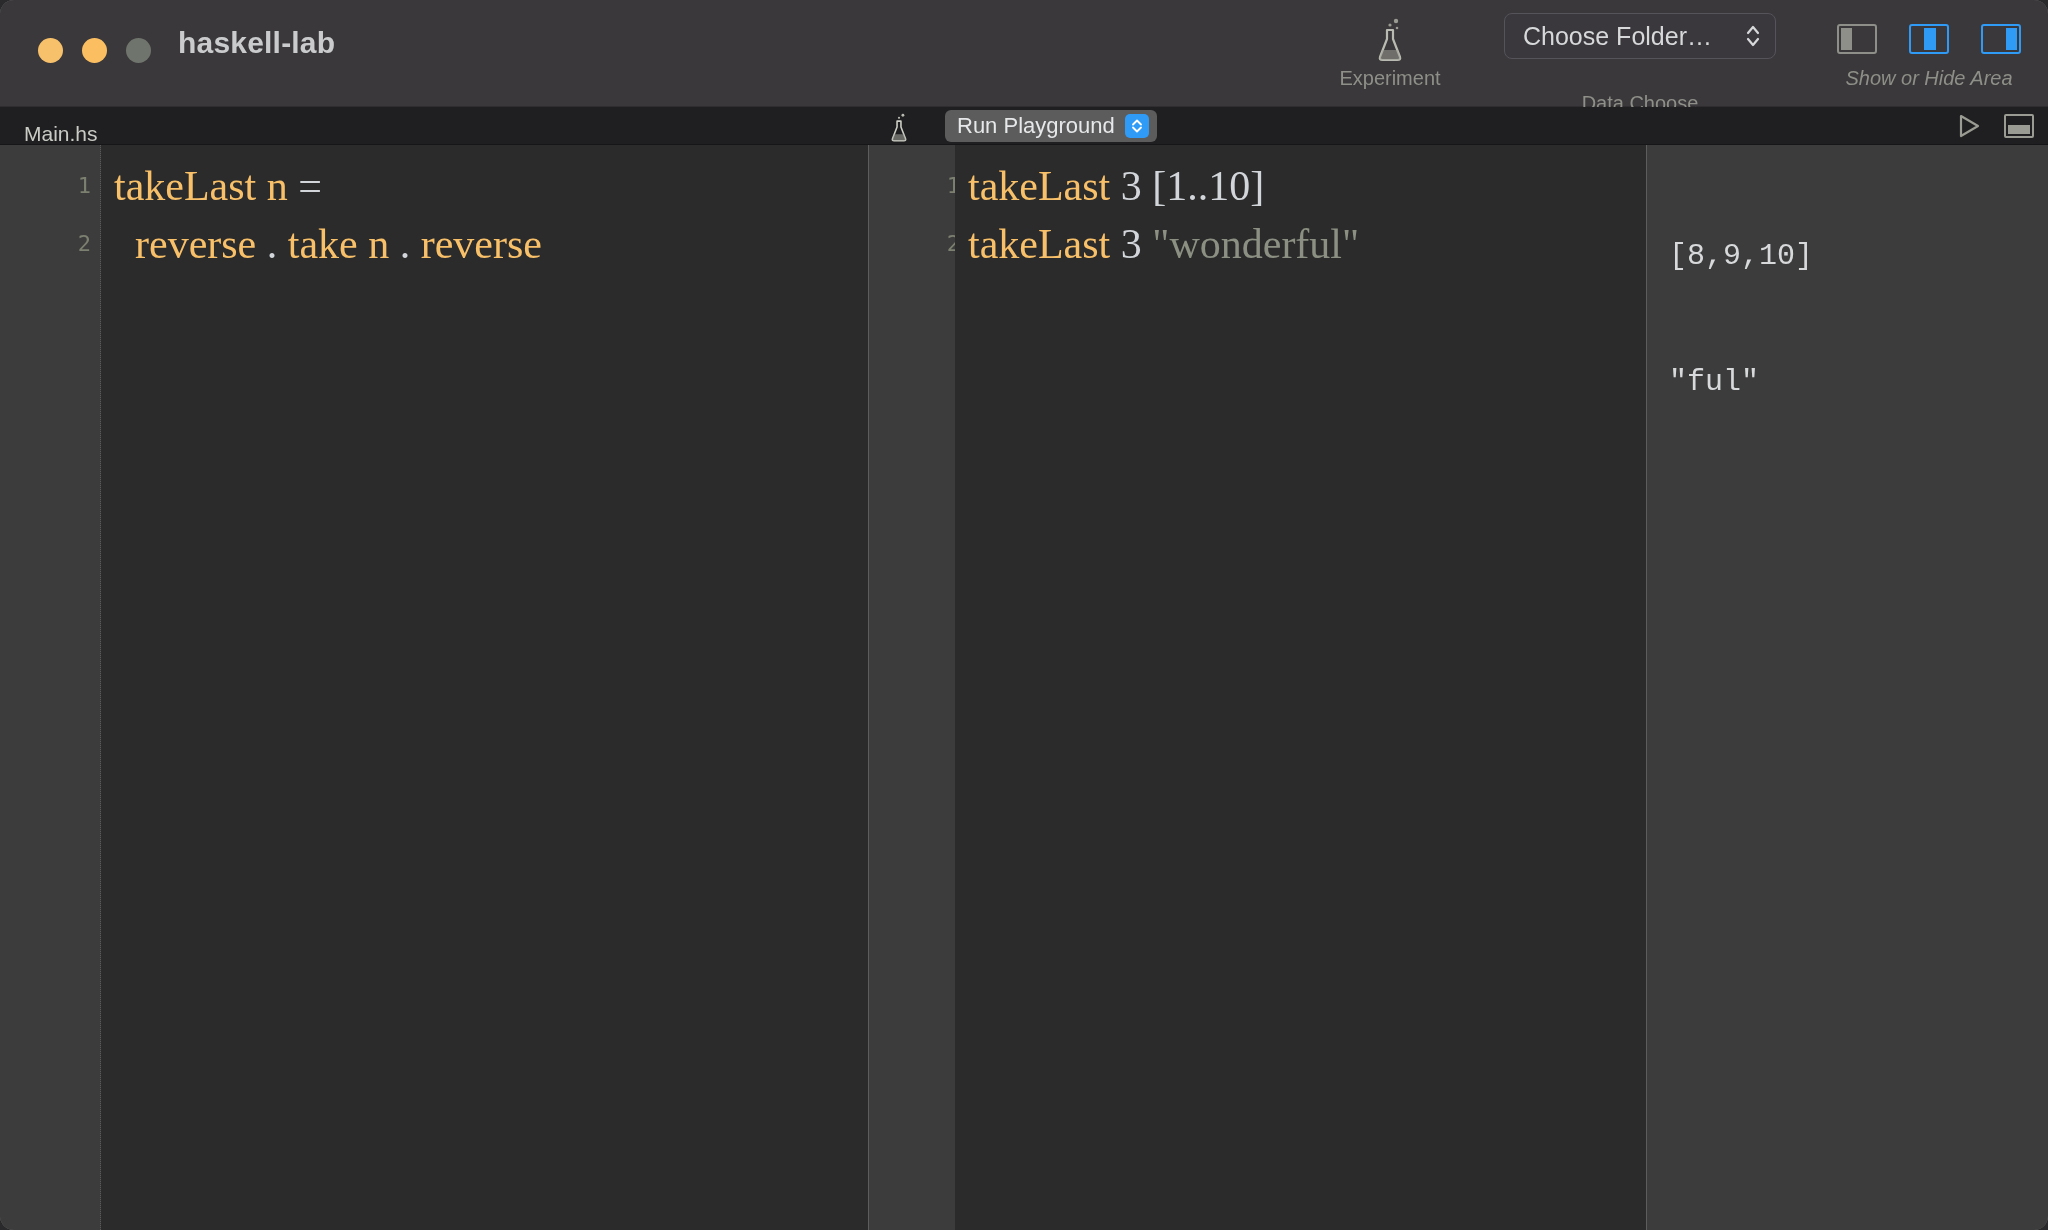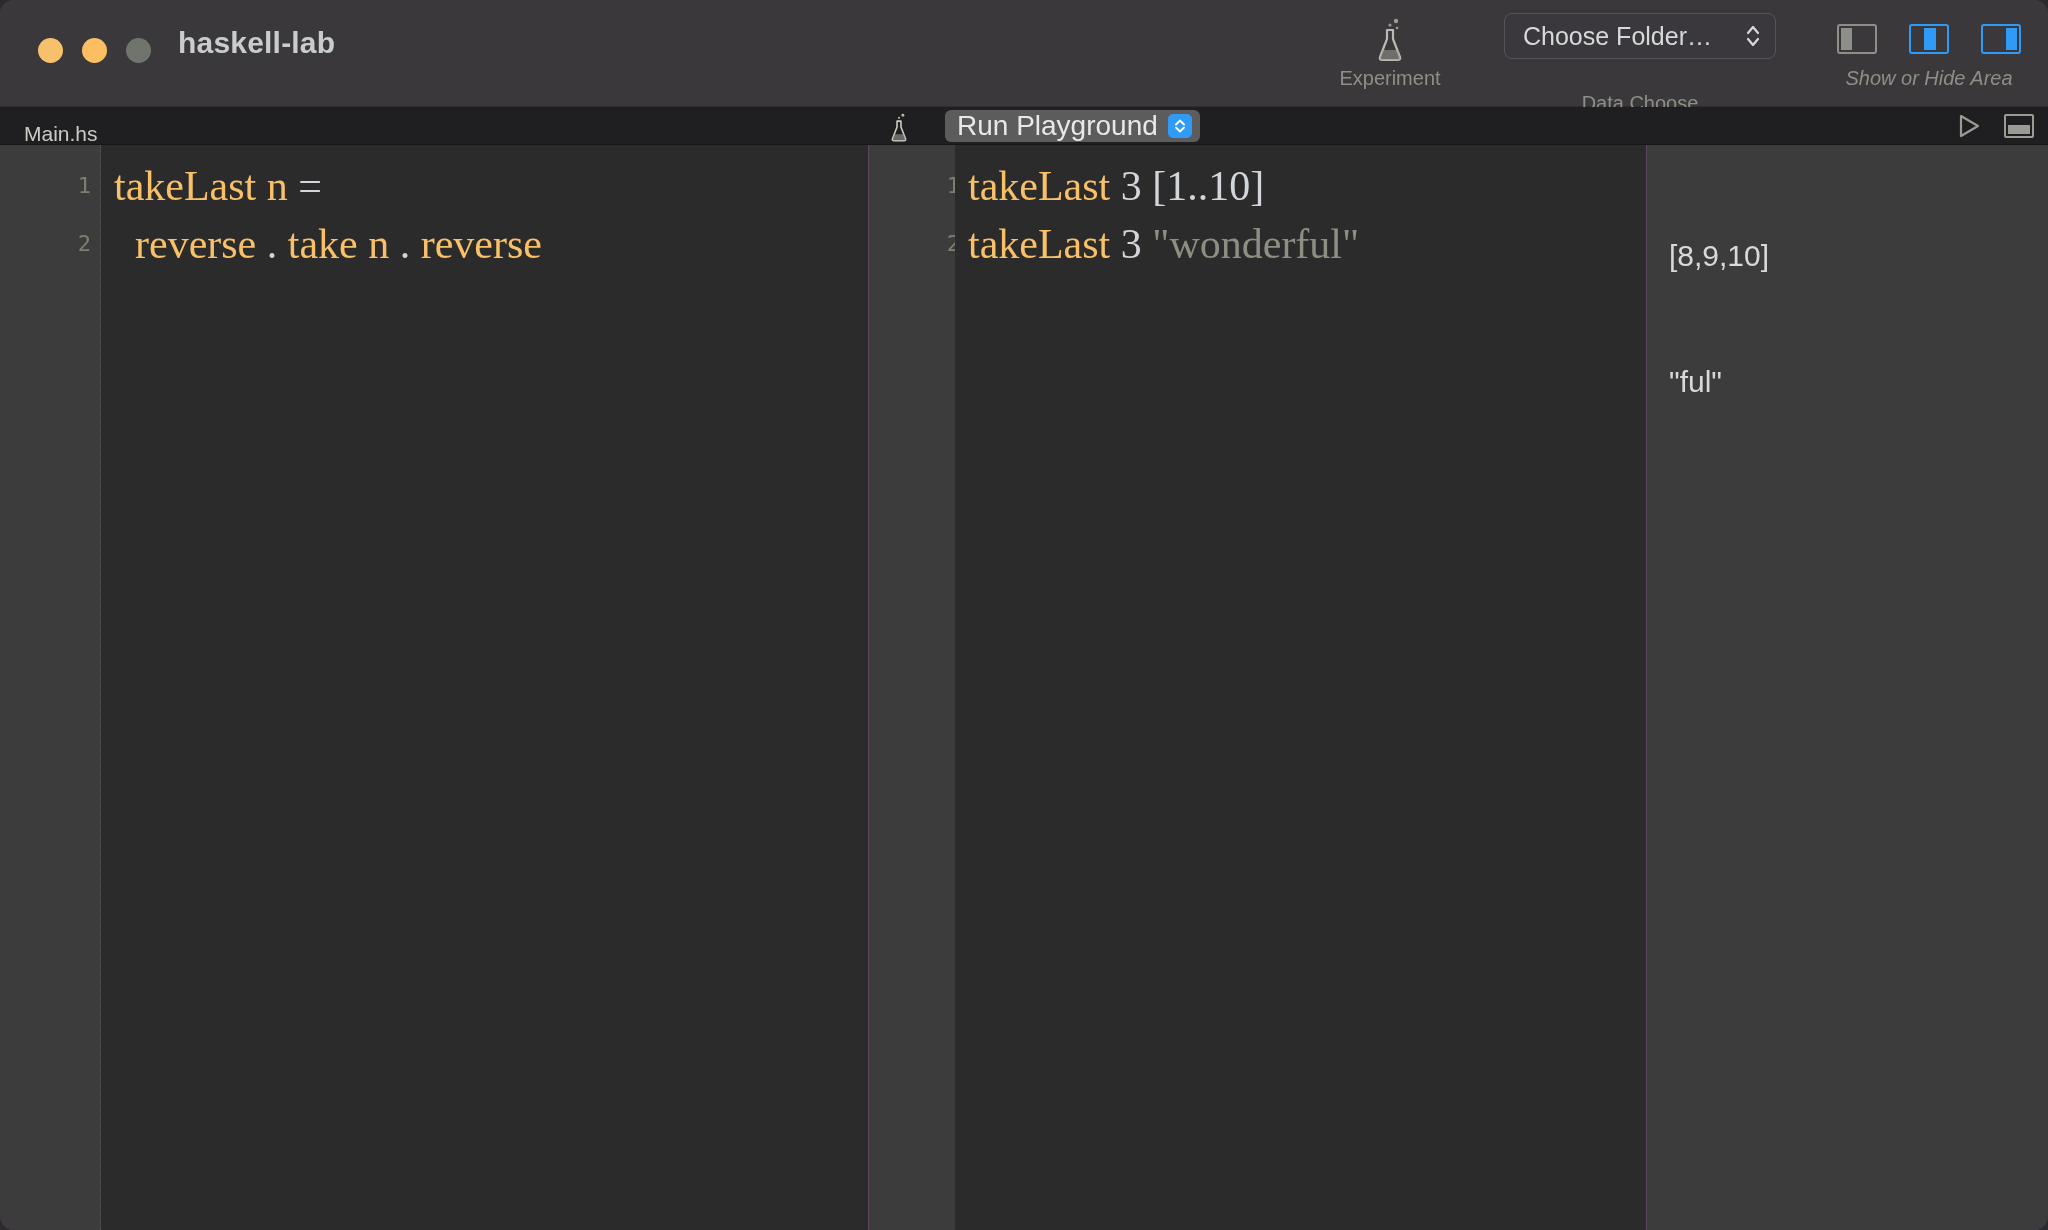--- a/index.html
+++ b/index.html
@@ -15,21 +15,21 @@
     -webkit-font-smoothing: antialiased;
   }
 
   .window {
     position: absolute;
     left: 0; top: 0;
     width: 2048px;
     height: 1230px;
     border-radius: 14px 14px 14px 14px;
     overflow: hidden;
-    background: #701a75;
+    background: #737373;
   }
 
   
   .titlebar {
     position: absolute;
     left: 0; top: 0;
     width: 2048px;
     height: 107px;
     background: #3a383a;
     border-bottom: 1px solid #2f2d2f;
@@ -184,21 +184,21 @@
     height: 32px;
     display: flex;
     align-items: center;
     gap: 10px;
     background: #5c5c5c;
     border-radius: 6px;
     padding: 0 8px 0 12px;
     box-sizing: border-box;
   }
   .run-playground .rp-label {
-    font-size: 28px;
+    font-size: 22px;
     color: #e6e8ea;
     white-space: nowrap;
   }
   .rp-stepper {
     width: 24px;
     height: 24px;
     border-radius: 5px;
     background: #2f9bf7;
     display: flex;
     align-items: center;
@@ -305,21 +305,21 @@
   }
   .cl { height: 58px; line-height: 58px; }
 
   .tok-fn  { color: #f9c06a; }
   .tok-op  { color: #d2d6db; }
   .tok-num { color: #d2d6db; }
   .tok-str { color: #8b9083; }
 
   .result-lines {
     padding: 14px 0 0 22px;
-    font-family: Liberation Sans, sans-serif;
+    font-family: Liberation Mono, monospace;
     font-size: 30px;
     color: #d7d9db;
     white-space: pre;
   }
   .rl { height: 58px; line-height: 58px; }
 </style>
 </head>
 <body>
 
 <div class="window">

